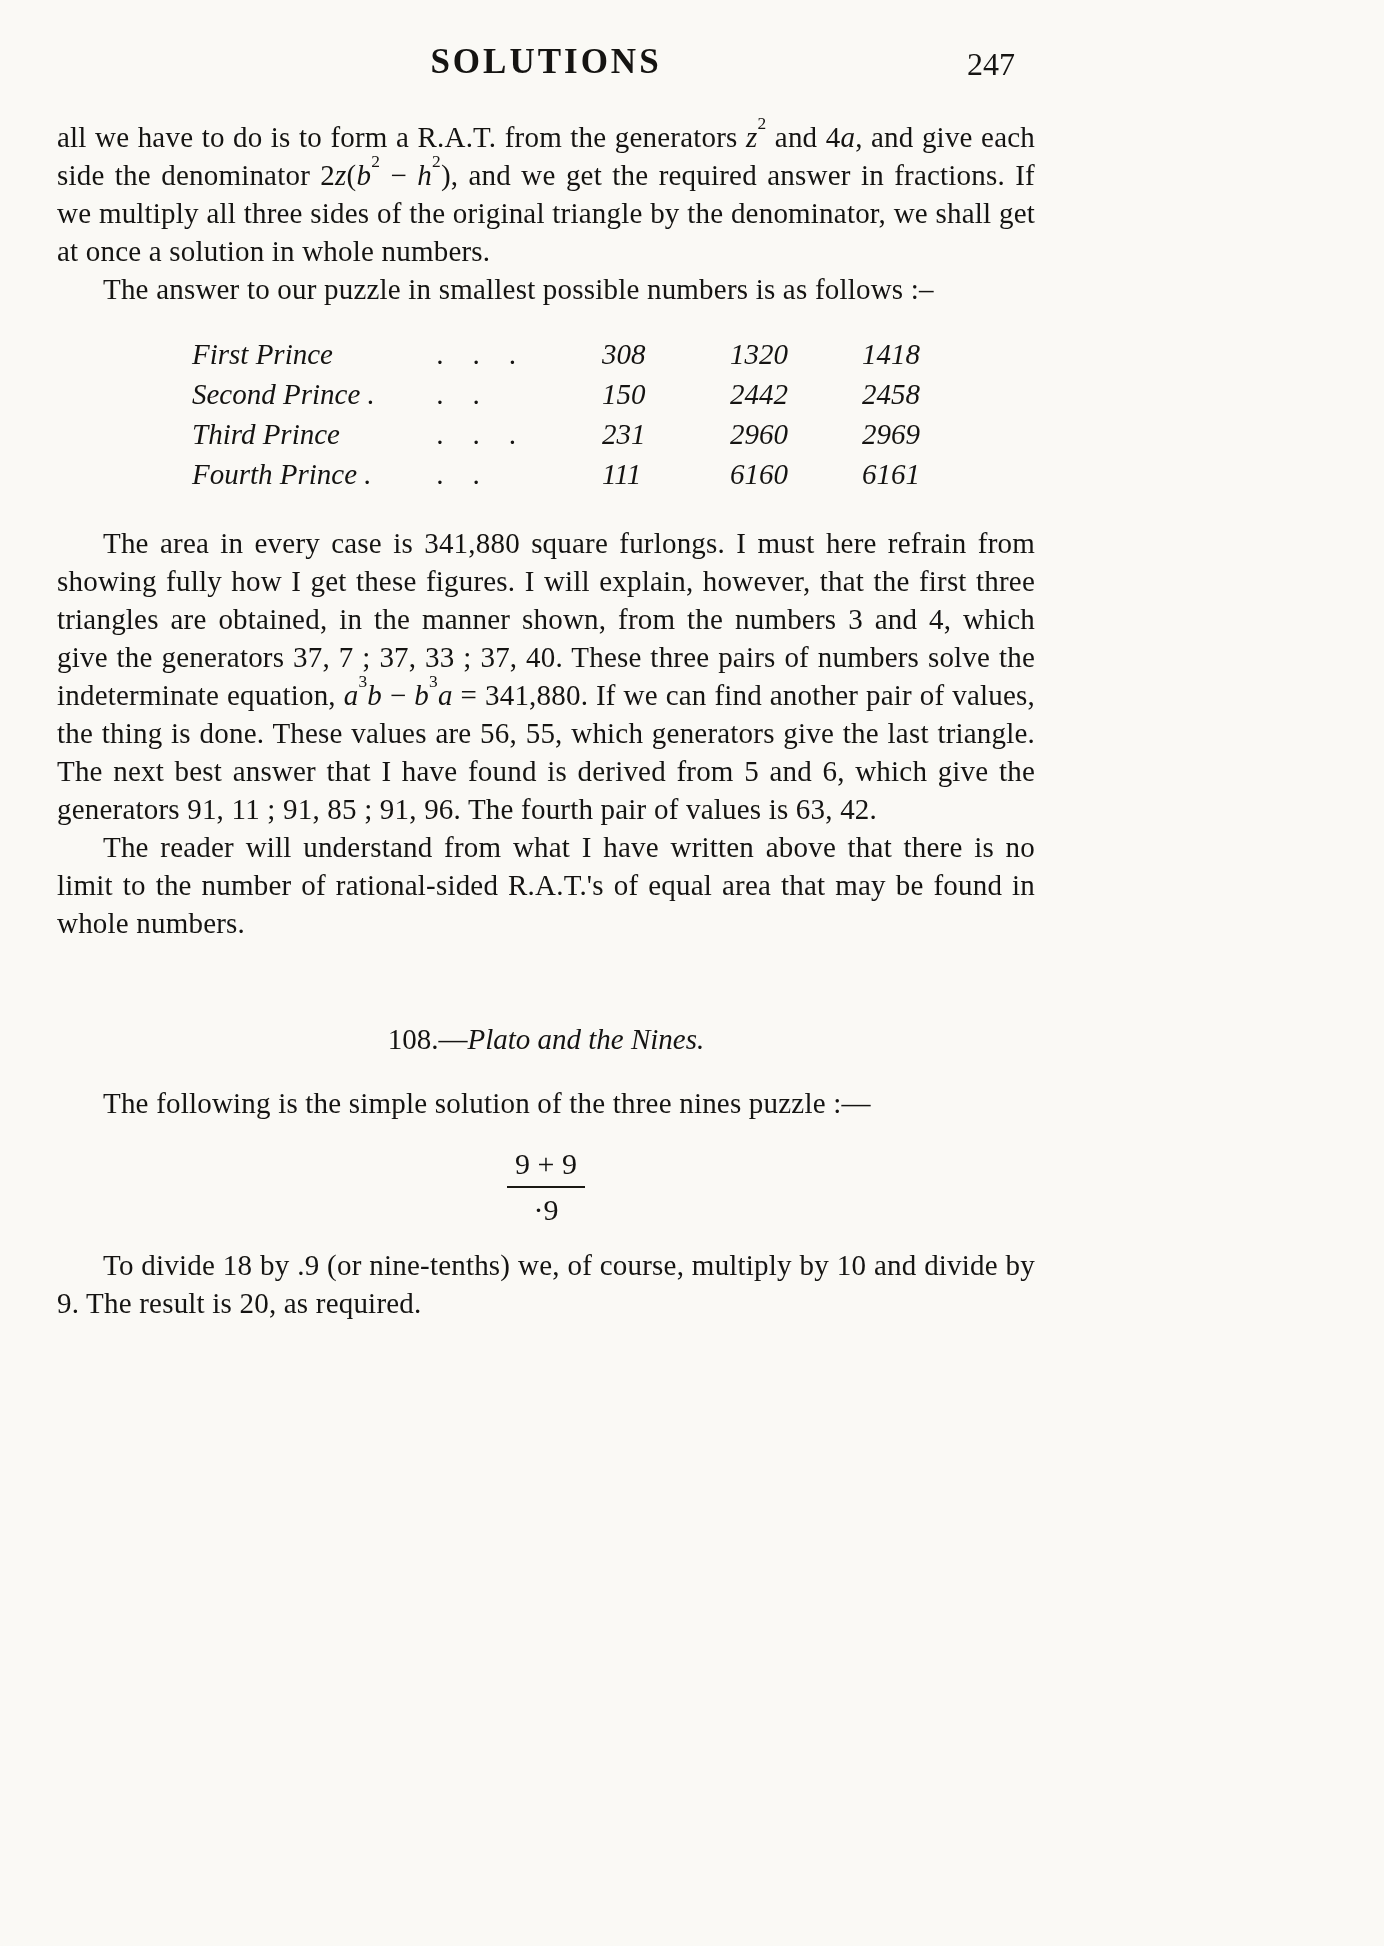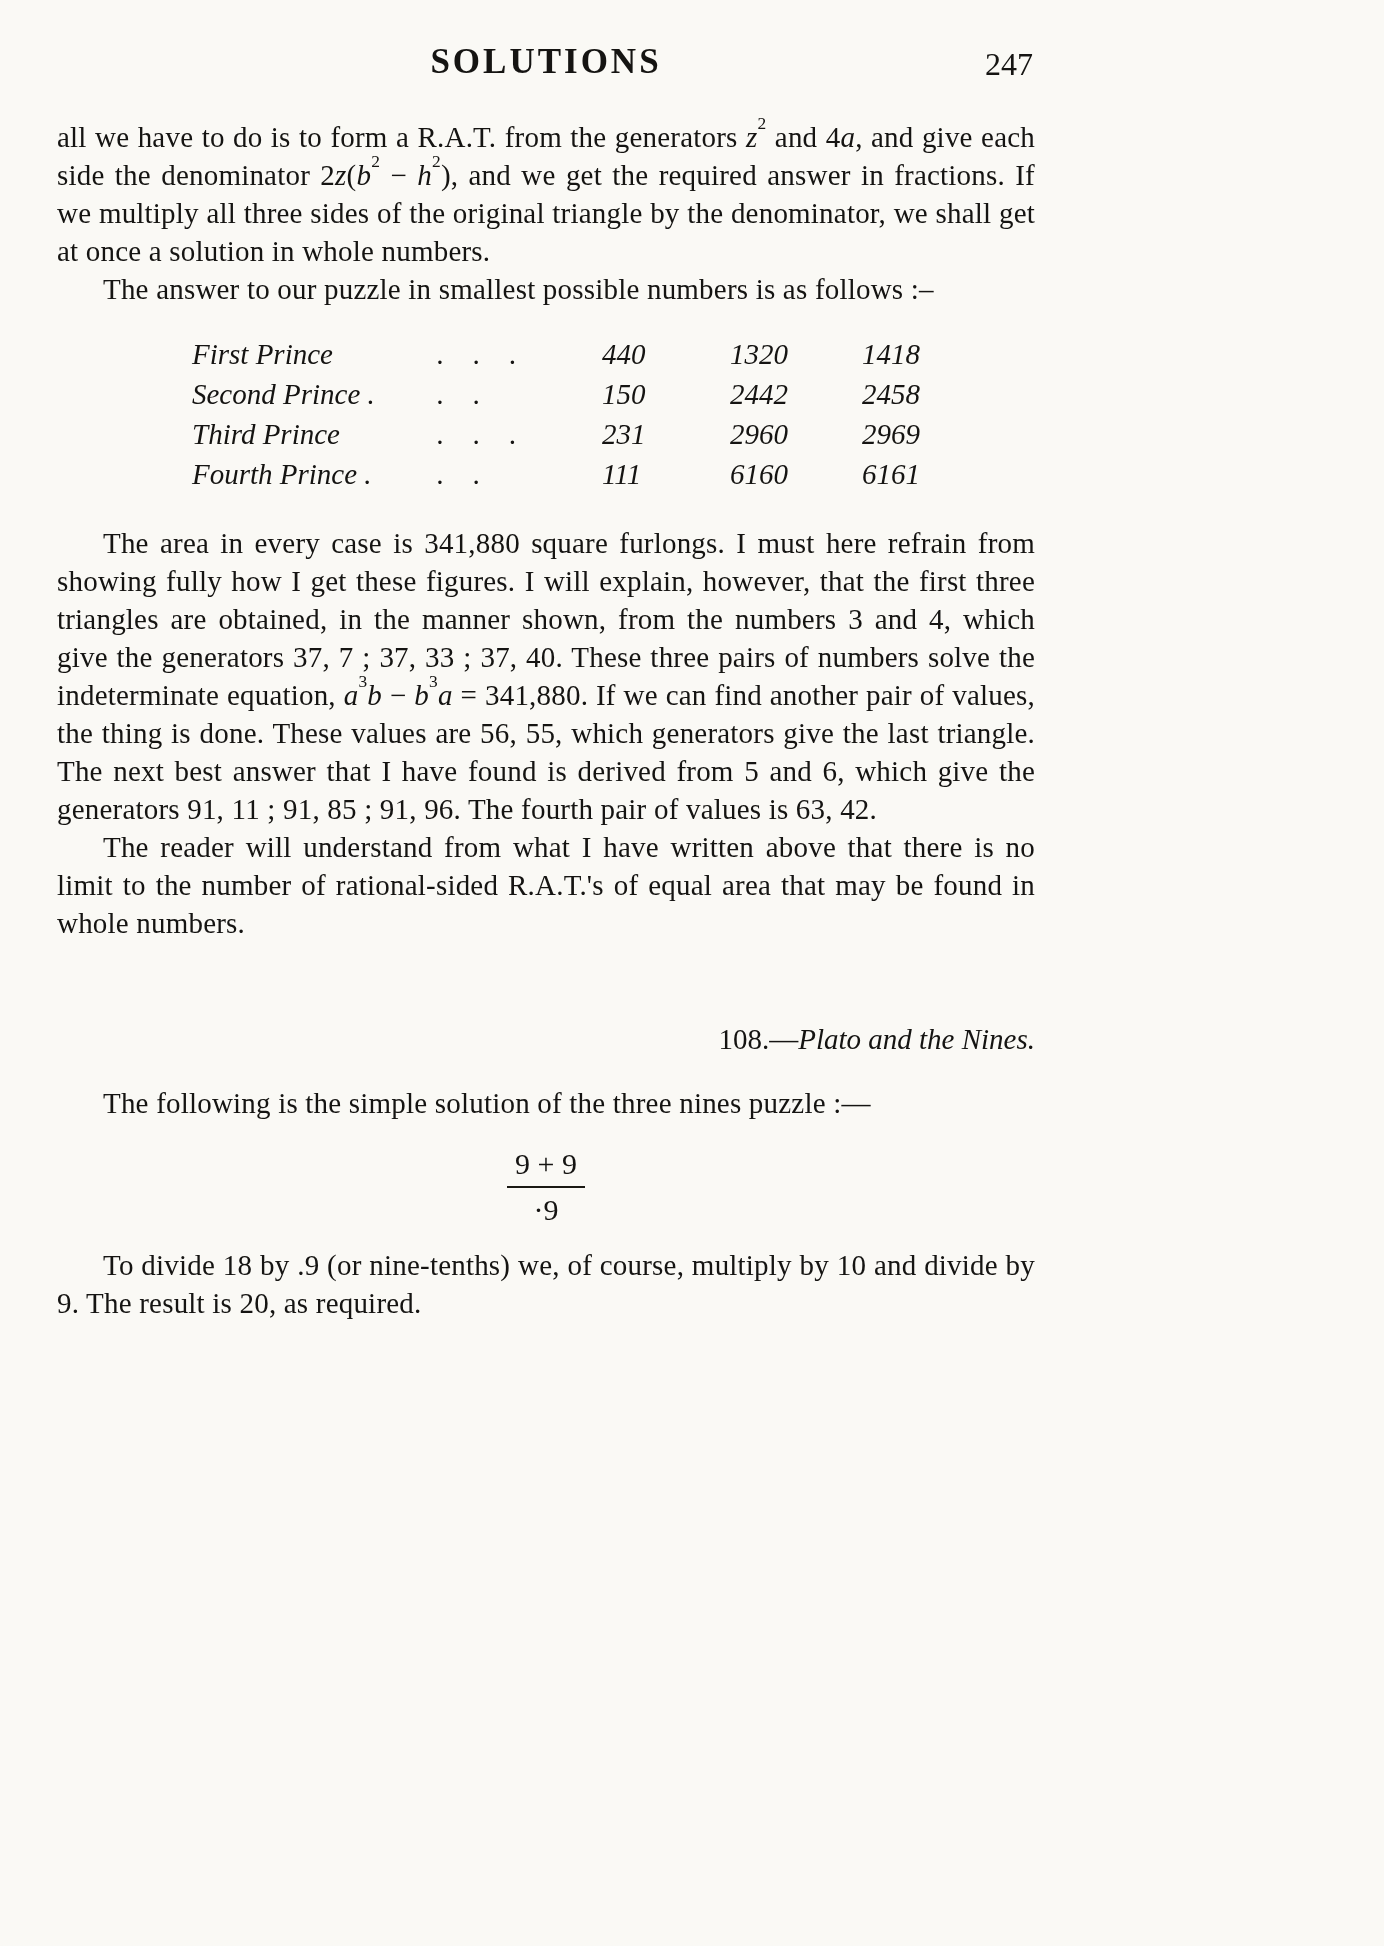--- a/index.html
+++ b/index.html
@@ -31,21 +31,21 @@
   }
   .page-title {
     text-align: center;
     font-size: 35px;
     font-weight: 700;
     letter-spacing: 3px;
     padding-top: 6px;
   }
   .page-number {
     position: absolute;
-    right: 2px;
+    right: 20px;
     top: 10px;
     font-size: 32px;
   }
   
   .para {
     font-size: 29px;
     line-height: 38px;
     text-align: justify;
     letter-spacing: 0.2px;
   }
@@ -67,21 +67,21 @@
     grid-template-columns: 245px 165px 128px 132px 130px;
     line-height: 40px;
     font-style: italic;
   }
   .tdots { letter-spacing: 0; }
   .tnum { text-align: left; }
   
   .section-heading {
     margin-top: 78px;
     margin-bottom: 26px;
-    text-align: right;
+    text-align: center;
     font-size: 29px;
     line-height: 38px;
   }
   
   .fraction-wrap {
     text-align: center;
     margin: 22px 0 16px 0;
   }
   .fraction {
     display: inline-block;
@@ -103,21 +103,21 @@
       <div class="page-title">SOLUTIONS</div>
       <div class="page-number">247</div>
     </div>
     <div id="body-blocks">
         <p class="para"><span>all we have to do is to form a R.A.T. from the generators </span><span class="it">z</span><sup class="s">2</sup><span> and 4</span><span class="it">a</span><span>, and give each side the denominator 2</span><span class="it">z</span><span>(</span><span class="it">b</span><sup class="s">2</sup><span> − </span><span class="it">h</span><sup class="s">2</sup><span>), and we get the required answer in fractions.  If we multiply all three sides of the original triangle by the denominator, we shall get at once a solution in whole numbers.</span></p>
         <p class="para indent"><span>The answer to our puzzle in smallest possible numbers is as follows :–</span></p>
         <div class="princes-table">
           <div class="trow">
             <span class="tname">First Prince</span>
             <span class="tdots">. . .</span>
-            <span class="tnum">440</span>
+            <span class="tnum">308</span>
             <span class="tnum">1320</span>
             <span class="tnum">1418</span>
           </div>
           <div class="trow">
             <span class="tname">Second Prince .</span>
             <span class="tdots">. .</span>
             <span class="tnum">150</span>
             <span class="tnum">2442</span>
             <span class="tnum">2458</span>
           </div>

